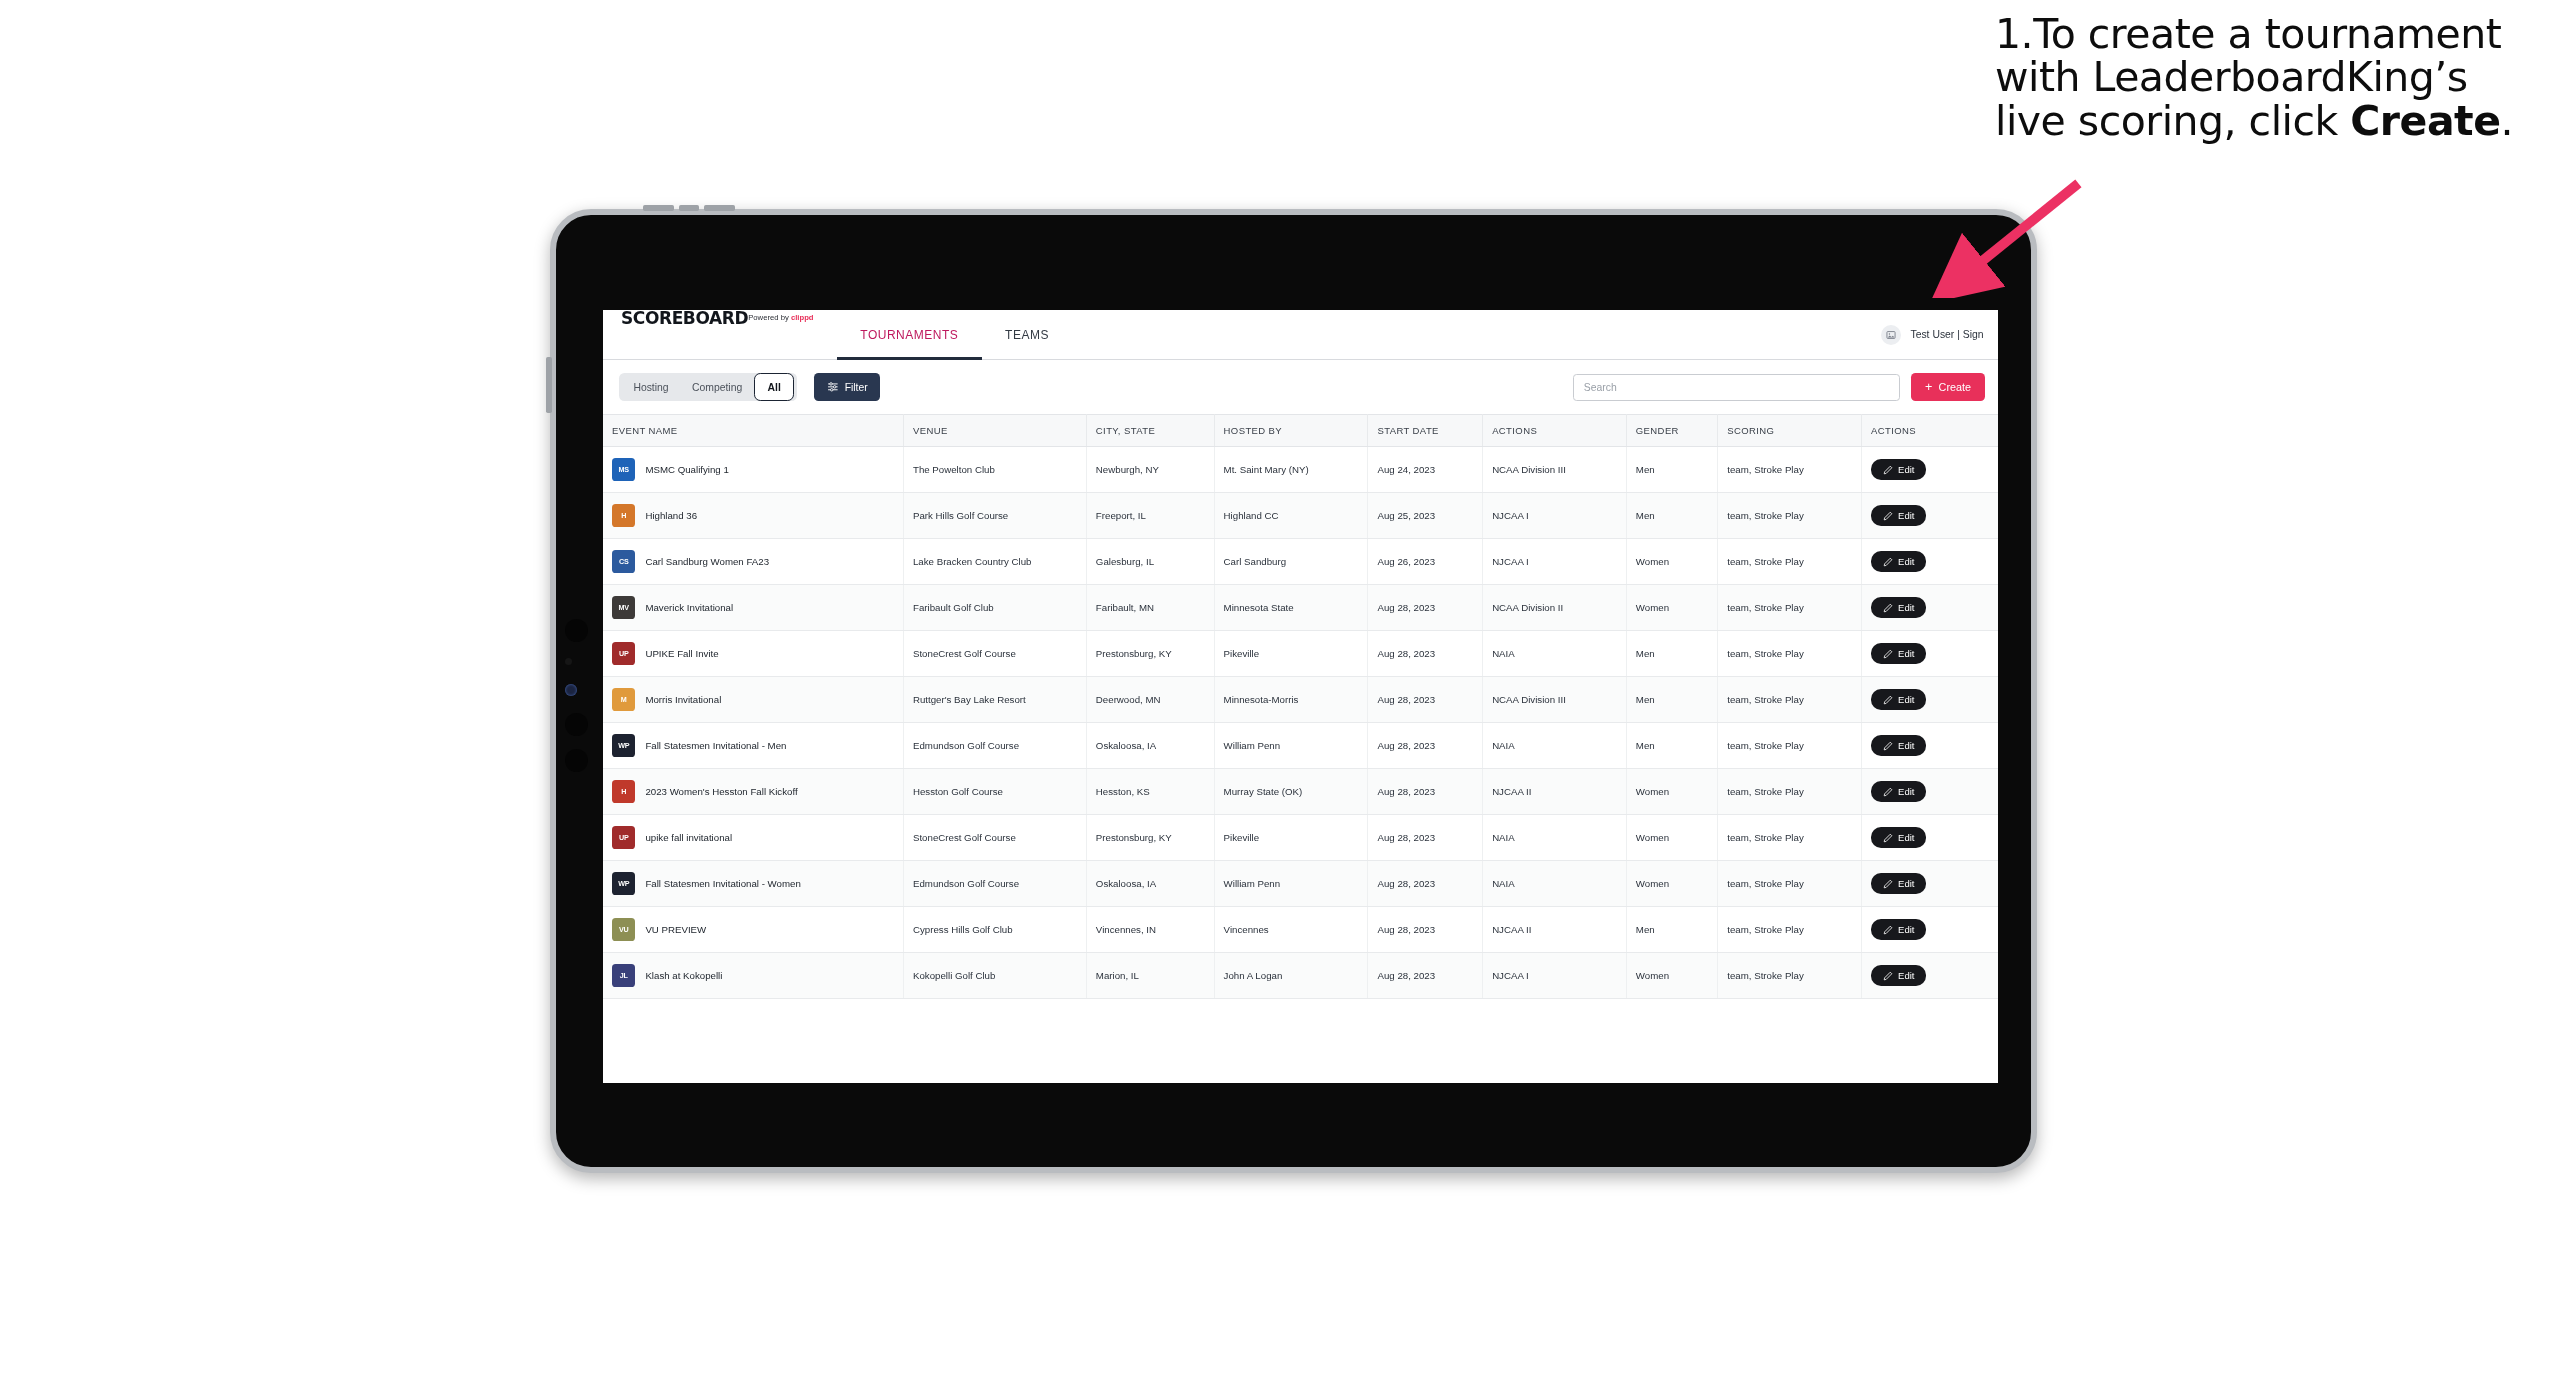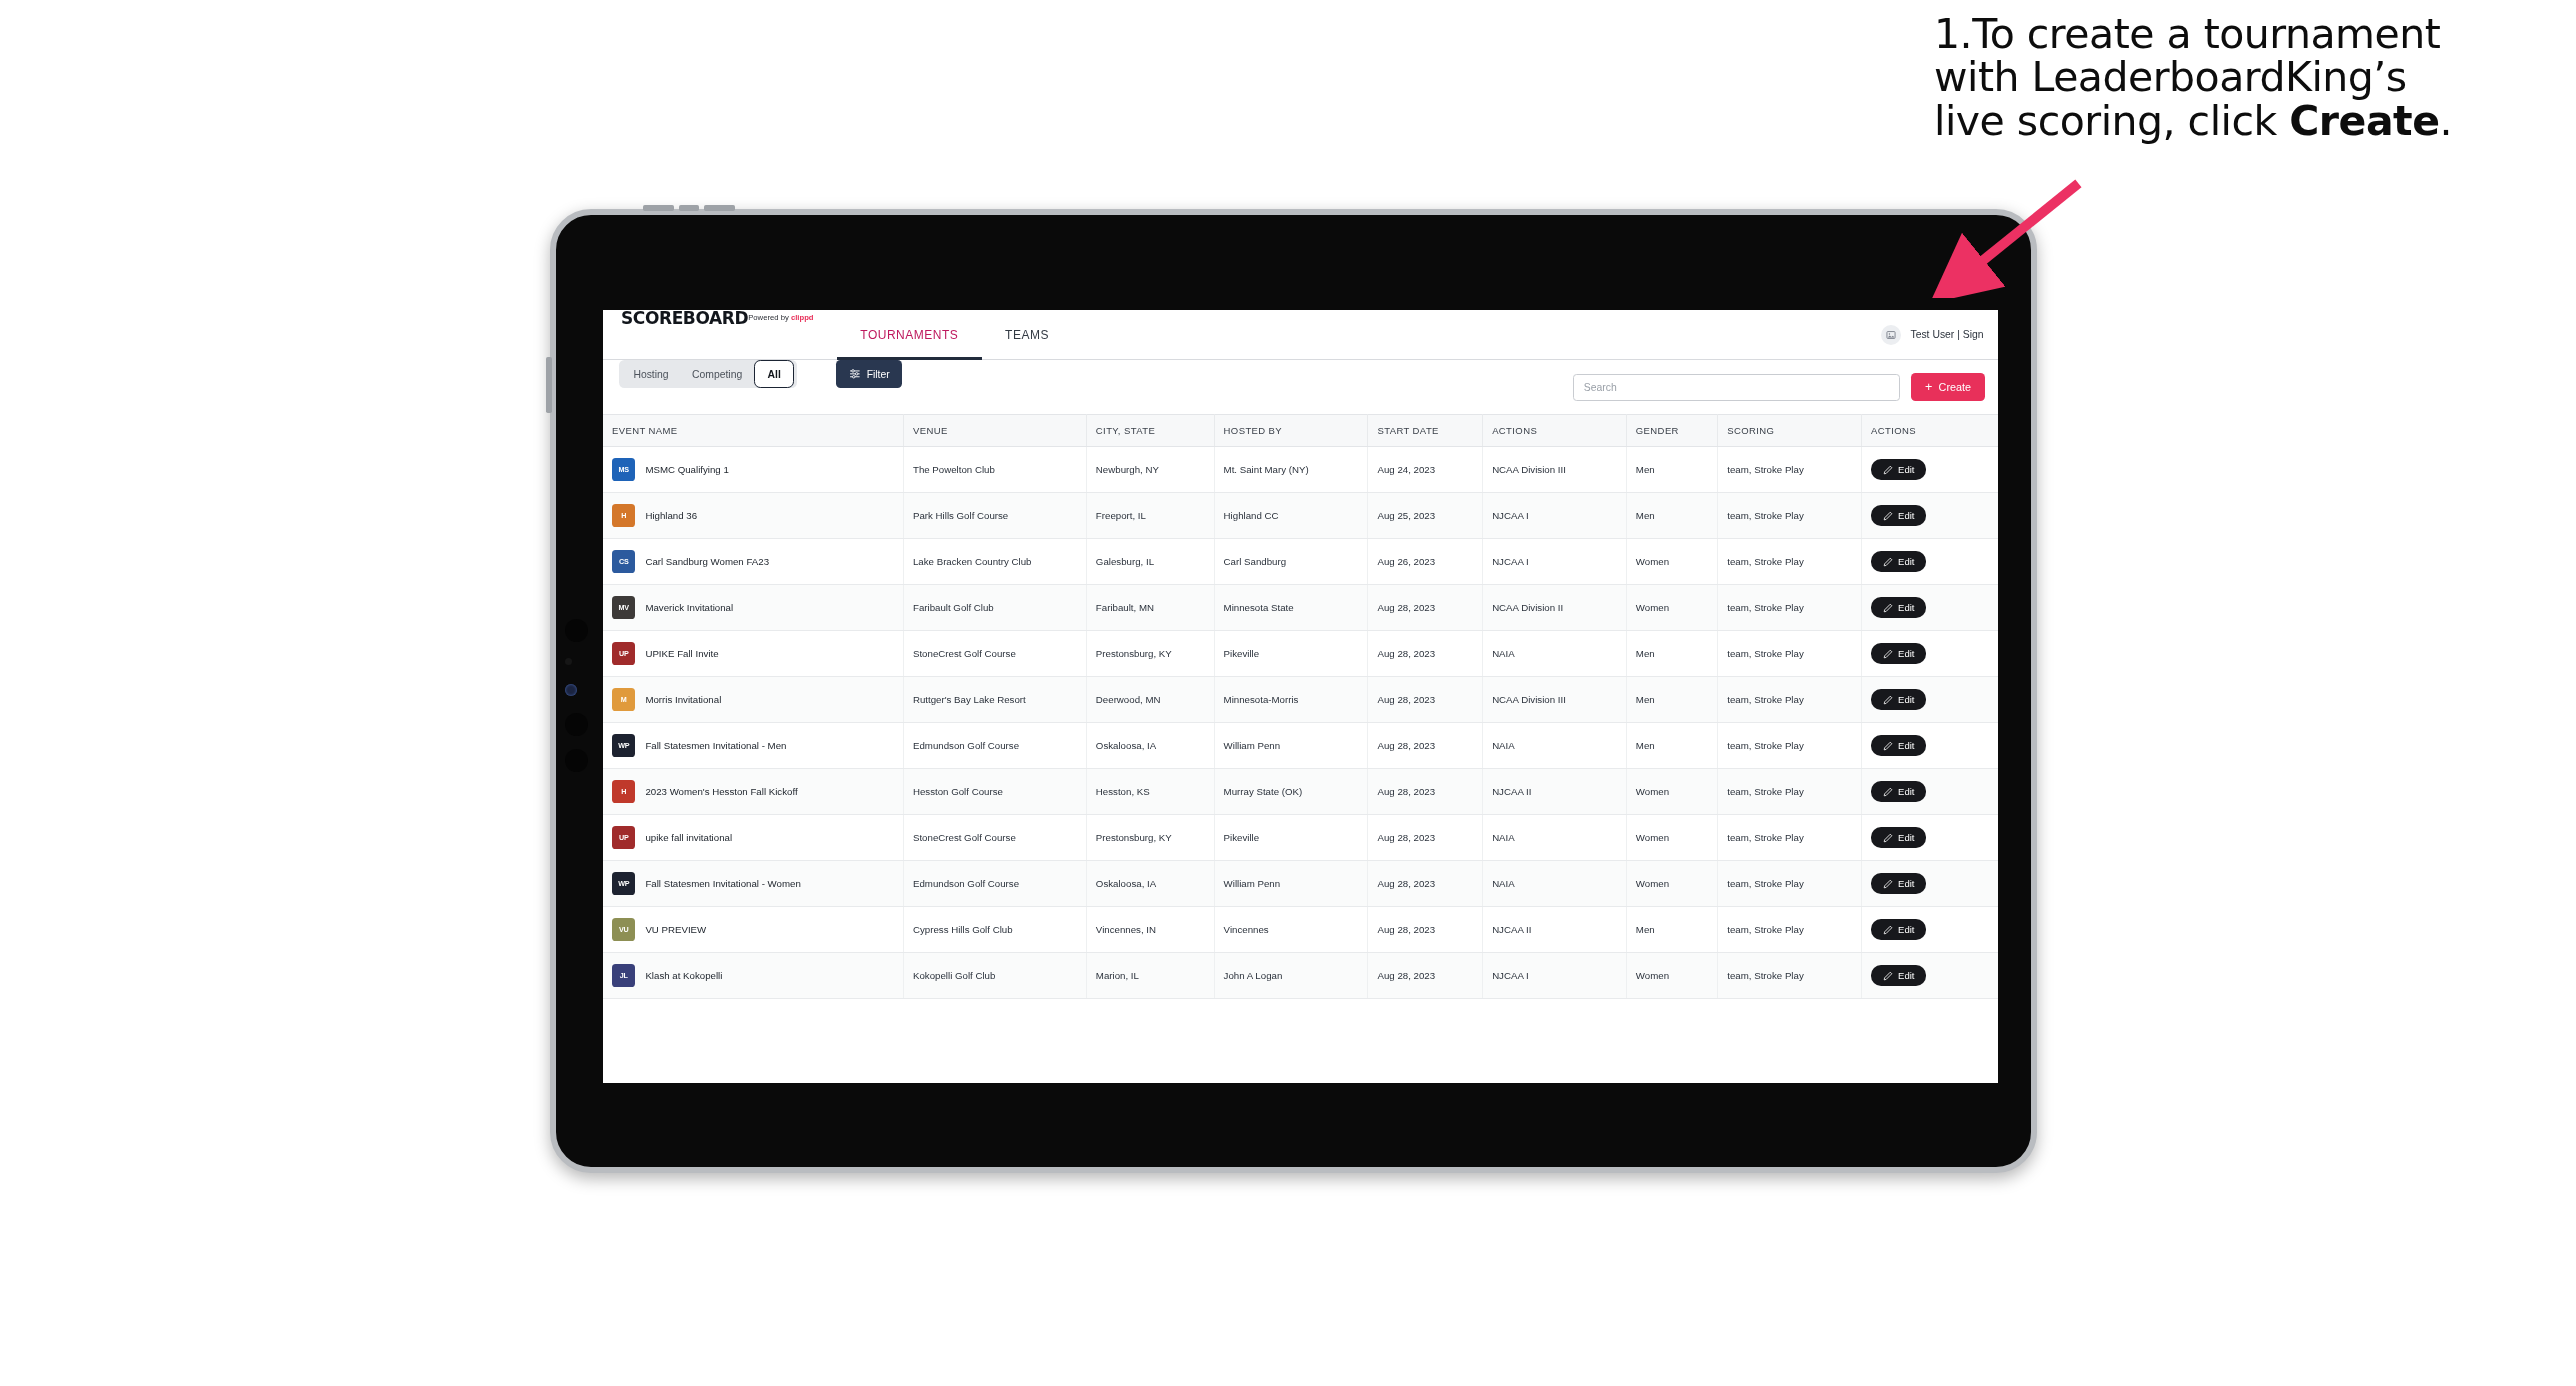--- a/index.html
+++ b/index.html
@@ -96,22 +96,22 @@
   .avatar {
     width: 20px; height: 20px; border-radius: 50%;
     background: #eceef1; display: flex; align-items: center;
     justify-content: center; color: #767c86; font-size: 10px;
   }
   .nav-user { font-size: 10.4px; color: #2b323c; white-space: nowrap; }
 
   
   .toolbar {
     height: 54px; background: #fff;
-    display: flex; 
-    padding: 0 12.6px 0 16px; gap: 27px;
+    display: flex; align-items: center;
+    padding: 0 12.6px 0 16px; gap: 5px;
     position: relative;
   }
   .segmented {
     display: flex; align-items: center;
     background: #e6e8eb; border-radius: 5.4px;
     padding: 2.7px; height: 28px;
   }
   .seg {
     font-size: 10.4px; color: #4c525b; padding: 0 11.7px;
     height: 22.5px; display: flex; align-items: center;
@@ -191,21 +191,21 @@
   col.c-host    { width: 106px; }
   col.c-date    { width: 79px; }
   col.c-div     { width: 99px; }
   col.c-gender  { width: 63px; }
   col.c-score   { width: 99px; }
   col.c-actions { width: 94px; }
 
   
   .annotation {
     position: absolute;
-    left: 1934px; top: 12.6px;
+    left: 1995px; top: 12.6px;
     width: 523px;
     font-family: "DejaVu Sans", sans-serif;
     font-size: 41px; line-height: 1.07;
     color: #0d0d0d; letter-spacing: -0.5px;
   }
   .annotation b { font-weight: 700; }
   .arrow-svg { position: absolute; left: 1920px; top: 176px; }
 </style>
 </head>
 <body>

